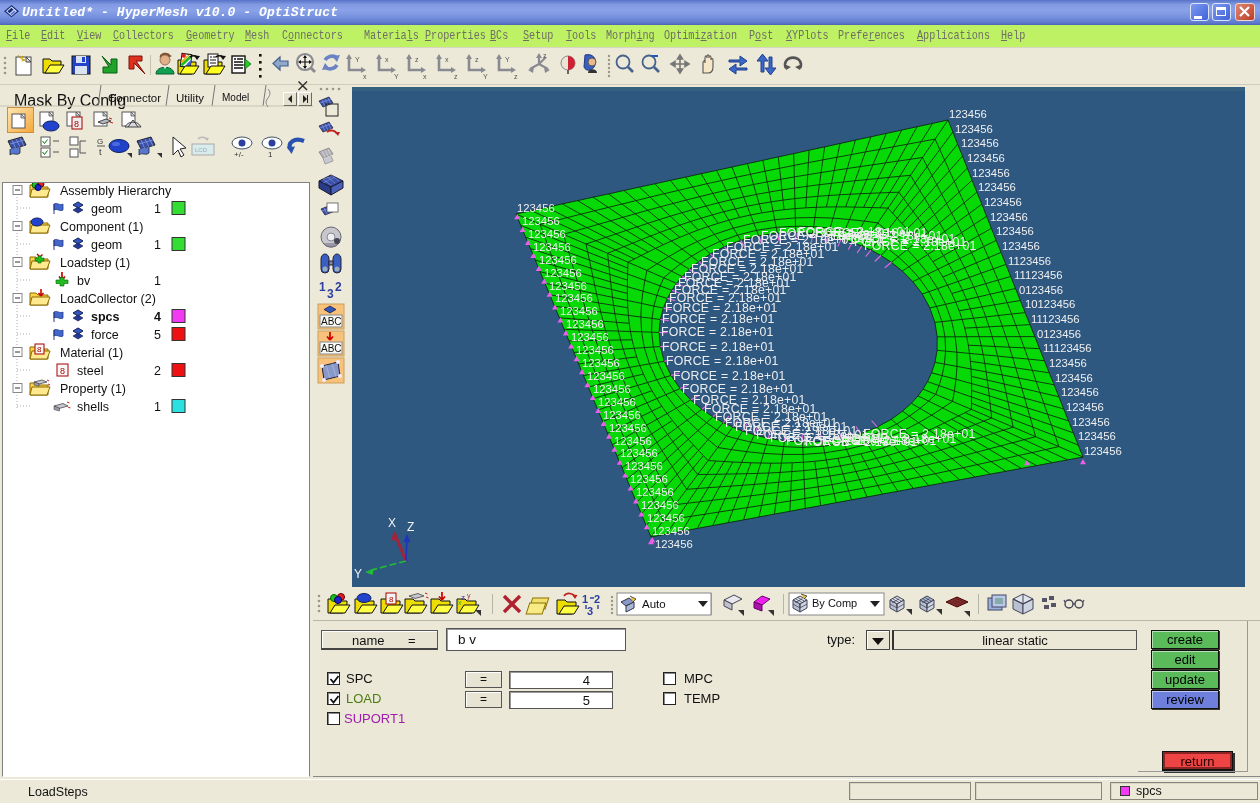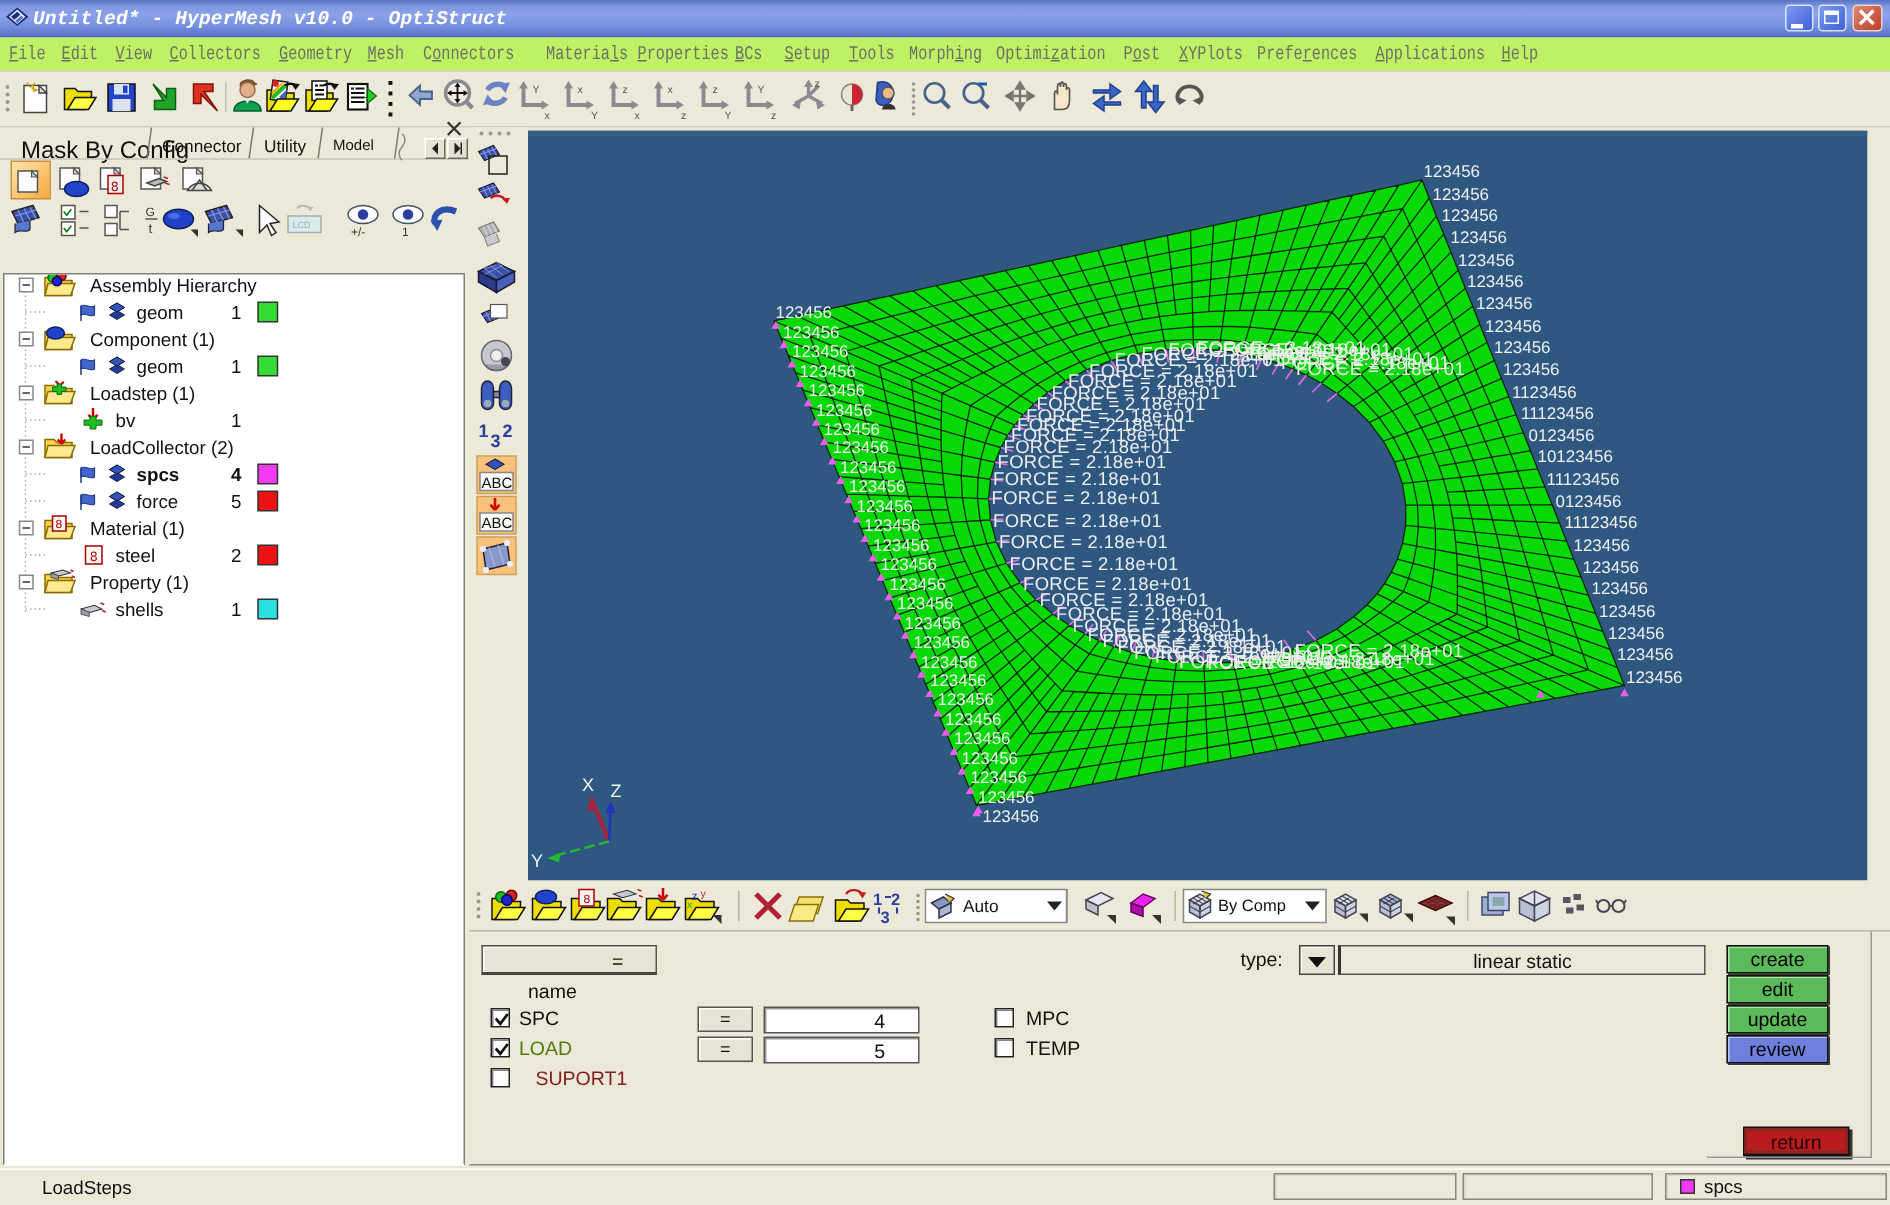--- a/index.html
+++ b/index.html
@@ -827,22 +827,25 @@
       </g>
       <g transform="translate(1064,6)">
         <circle cx="5" cy="8" r="4" fill="none" stroke="#445" stroke-width="1.4"></circle>
         <circle cx="15" cy="8" r="4" fill="none" stroke="#445" stroke-width="1.4"></circle>
         <path d="M9 8 a3 3 0 0 1 2 0 M1 6 l-1 -2 M19 6 l1 -2" stroke="#445" stroke-width="1.2" fill="none"></path>
       </g>
     </svg>
   </div>
 <div class="abs" style="left:313px;top:620px;width:947px;height:159px;background:#ebe8d7;border-top:1px solid #b8b5a5;">
     <div class="abs" style="left:8px;top:9px;width:117px;height:20px;background:#e7e4d3;border:1px solid #555;border-bottom:2px solid #444;box-shadow:inset 1px 1px 0 #fff;">
-<span class="abs" style="left:30px;top:2px;font-size:13px;color:#111;margin-top:20px;">name</span>
+<span class="abs" style="left:30px;top:2px;font-size:13px;color:#111;">name</span>
 <span class="abs" style="left:86px;top:2px;font-size:13px;color:#111;">=</span>
+    </div>
+    <div class="abs" style="left:133px;top:7px;width:180px;height:23px;background:#fff;border:1px solid #555;box-shadow:inset 1px 1px 0 #999;">
+<span class="abs" style="left:11px;top:3px;font-size:13.5px;color:#111;">b v</span>
     </div>
     <div class="abs" style="left:514px;top:11px;font-size:13px;color:#111;">type:</div>
     <div class="abs" style="left:553px;top:9px;width:24px;height:20px;background:#e7e4d3;border:1px solid #444;box-shadow:inset 1px 1px 0 #fff;">
 <svg class="abs" style="left:4px;top:6px" width="14" height="9">
         <path d="M1 1 l12 0 l-6 7 Z" fill="#111"></path>
       </svg>
     </div>
     <div class="abs" style="left:579px;top:9px;width:245px;height:20px;background:#ebe8d7;border:1px solid #555;border-left:2px solid #333;text-align:center;font-size:13px;color:#111;padding-top:2px;">linear static</div>
     <div class="pbtn" style="left:838px;top:9px;width:68px;height:19px;background:#5bbb5b;padding-top:1px;">create</div>
     <div class="pbtn" style="left:838px;top:29px;width:68px;height:19px;background:#5bbb5b;padding-top:1px;">edit</div>
@@ -854,31 +857,31 @@
       </svg>
     </div>
     <div class="abs" style="left:33px;top:50px;font-size:13px;color:#111;">SPC</div>
     <div class="cb" style="left:14px;top:71px;">
       <svg width="13" height="13">
         <path d="M2.5 6 L5.5 9.5 L10.5 3" stroke="#111" stroke-width="1.8" fill="none"></path>
       </svg>
     </div>
     <div class="abs" style="left:33px;top:70px;font-size:13px;color:#4d7c0f;">LOAD</div>
     <div class="cb" style="left:14px;top:91px;"></div>
-    <div class="abs" style="left:44px;top:90px;font-size:13px;color:#7f1d1d;">SUPORT1</div>
+    <div class="abs" style="left:31px;top:90px;font-size:13px;color:#a21caf;">SUPORT1</div>
     <div class="cb" style="left:350px;top:51px;"></div>
     <div class="abs" style="left:371px;top:50px;font-size:13px;color:#111;">MPC</div>
     <div class="cb" style="left:350px;top:71px;"></div>
     <div class="abs" style="left:371px;top:70px;font-size:13px;color:#111;">TEMP</div>
     <div class="abs" style="left:152px;top:50px;width:37px;height:17px;background:#e7e4d3;border:1px solid #555;box-shadow:inset 1px 1px 0 #fff;text-align:center;font-size:12px;color:#111;">=</div>
     <div class="abs" style="left:152px;top:70px;width:37px;height:17px;background:#e7e4d3;border:1px solid #555;box-shadow:inset 1px 1px 0 #fff;text-align:center;font-size:12px;color:#111;">=</div>
     <div class="abs" style="left:196px;top:50px;width:104px;height:18px;background:#fff;border:1px solid #555;box-shadow:inset 1px 1px 0 #999;text-align:right;font-size:13px;color:#111;padding-right:22px;padding-top:1px;">4</div>
     <div class="abs" style="left:196px;top:70px;width:104px;height:18px;background:#fff;border:1px solid #555;box-shadow:inset 1px 1px 0 #999;text-align:right;font-size:13px;color:#111;padding-right:22px;padding-top:1px;">5</div>
     <div class="abs" style="left:849px;top:130px;width:71px;height:20px;background:#111;box-shadow:2px 2px 0 #333;">
-<div class="abs" style="left:1px;top:1px;width:69px;height:17px;background:#b91c1c;border:2px solid #8c2424;text-align:center;font-size:13px;color:#200;padding-top:0px;">return</div>
+<div class="abs" style="left:1px;top:1px;width:69px;height:17px;background:#ef4444;border:2px solid #8c2424;text-align:center;font-size:13px;color:#200;padding-top:0px;">return</div>
     </div>
     <div class="abs" style="left:825px;top:150px;width:110px;height:1px;background:#999;"></div>
     <div class="abs" style="left:934px;top:0px;width:1px;height:151px;background:#999;"></div>
   </div>
 <div class="abs" style="left:0;top:779px;width:1260px;height:24px;background:#ece9d8;border-top:1px solid #fff;">
 <div class="abs" style="left:28px;top:5px;font-size:12.5px;color:#111;">LoadSteps</div>
 <div class="abs" style="left:849px;top:2px;width:122px;height:18px;border:1px solid #88857a;box-shadow:inset 1px 1px 0 #d8d5c4;"></div>
 <div class="abs" style="left:975px;top:2px;width:127px;height:18px;border:1px solid #88857a;box-shadow:inset 1px 1px 0 #d8d5c4;"></div>
 <div class="abs" style="left:1110px;top:2px;width:148px;height:18px;border:1px solid #88857a;box-shadow:inset 1px 1px 0 #d8d5c4;">
 <div class="abs" style="left:9px;top:3px;width:10px;height:10px;background:#f13af1;border:1px solid #333;"></div>

